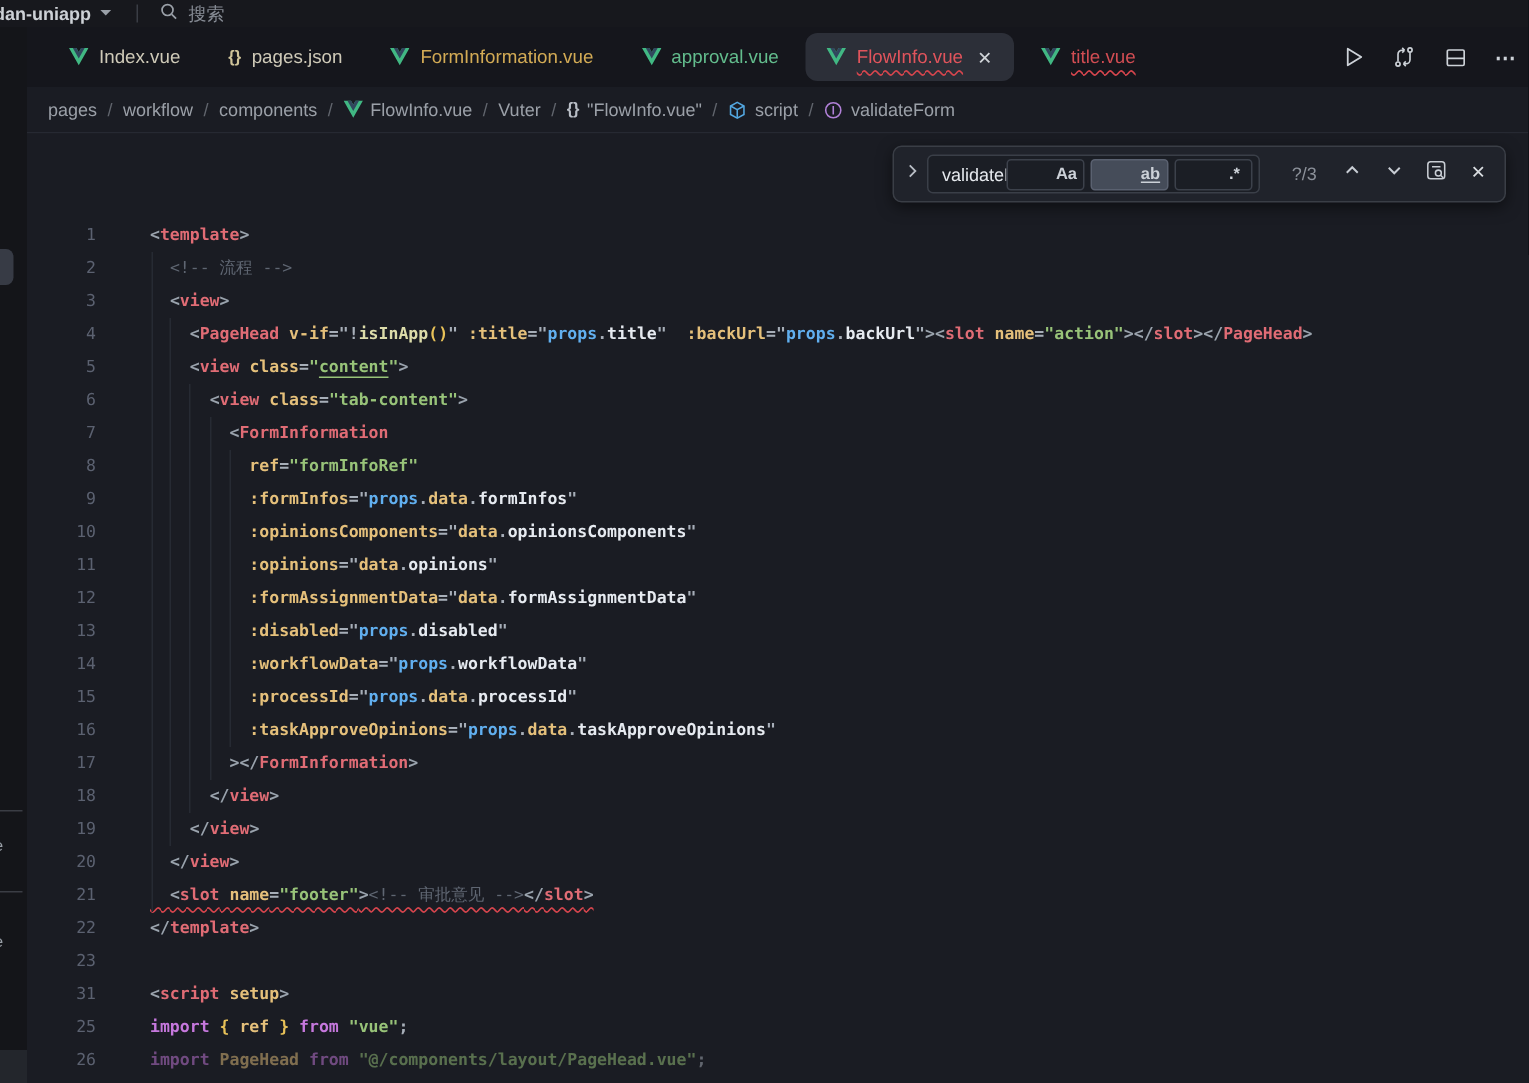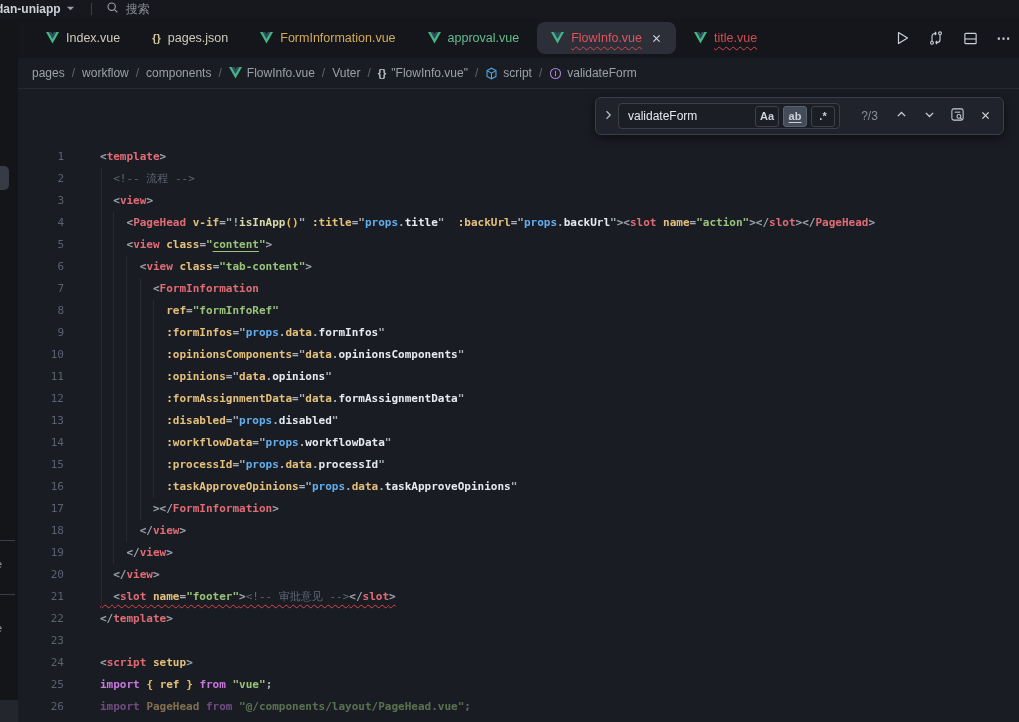--- a/index.html
+++ b/index.html
@@ -51,21 +51,21 @@
   .find{position:absolute;top:8px;right:15px;width:409px;height:38px;background:#20232b;
         border:1px solid #3a3e46;border-radius:6px;box-shadow:0 3px 10px rgba(0,0,0,.5);
         display:flex;align-items:center;padding:0 8px 0 6px;box-sizing:border-box;z-index:5;}
   .find-toggle{display:flex;align-items:center;justify-content:center;width:16px;height:100%;cursor:pointer;}
   .find-input{display:flex;align-items:center;background:#1b1e25;border:1px solid #3a3f48;border-radius:4px;
               height:26px;margin-left:4px;width:222px;padding:0 4px 0 9px;box-sizing:border-box;}
   .find-input input{flex:1;min-width:0;background:transparent;border:none;outline:none;color:#e6e9ee;
               font-size:12px;font-family:"Liberation Sans",sans-serif;padding:0;}
   .find-opts{display:flex;align-items:center;gap:4px;}
   .find-opt{display:flex;align-items:center;justify-content:center;width:22px;height:19px;border-radius:3px;
-            border:1px solid #3c414b;color:#ccd1d8;font-size:11px;font-weight:700;cursor:pointer;}
+            border:1px solid #3c414b;color:#ccd1d8;font-size:11px;font-weight:700;cursor:pointer;padding-left:28px;}
   .find-opt.active{background:#454c59;border-color:#5a6170;}
   .find-opt.underlined .glyph{text-decoration:underline;text-underline-offset:2px;}
   .find-count{color:#8b9099;font-size:12px;margin-left:16px;width:40px;text-align:center;}
   .find-nav{display:flex;align-items:center;gap:8px;margin-left:8px;}
   .find-btn{display:flex;align-items:center;justify-content:center;width:20px;height:20px;cursor:pointer;border-radius:3px;}
 
   
   .code{position:absolute;inset:0;padding-top:57px;font-family:"DejaVu Sans Mono","Liberation Mono",monospace;
         font-size:11px;font-weight:600;}
   .code-line{display:flex;height:22px;line-height:22px;}
@@ -396,21 +396,21 @@
           </div>
           <div class="code-line">
             <span class="ln">22</span>
             <span class="lc"><span><span class="tk-p">&lt;/</span><span class="tk-t">template</span><span class="tk-p">&gt;</span></span></span>
           </div>
           <div class="code-line">
             <span class="ln">23</span>
             <span class="lc"><span></span></span>
           </div>
           <div class="code-line">
-            <span class="ln">24</span>
+            <span class="ln">31</span>
             <span class="lc"><span><span class="tk-p">&lt;</span><span class="tk-t">script</span><span class="tk-q"> </span><span class="tk-a">setup</span><span class="tk-p">&gt;</span></span></span>
           </div>
           <div class="code-line">
             <span class="ln">25</span>
             <span class="lc"><span><span class="tk-k">import</span><span class="tk-q"> </span><span class="tk-g">{</span><span class="tk-q"> </span><span class="tk-y">ref</span><span class="tk-q"> </span><span class="tk-g">}</span><span class="tk-q"> </span><span class="tk-k">from</span><span class="tk-q"> </span><span class="tk-s">"vue"</span><span class="tk-q">;</span></span></span>
           </div>
           <div class="code-line">
             <span class="ln">26</span>
             <span class="lc dim"><span><span class="tk-k">import</span><span class="tk-q"> </span><span class="tk-y">PageHead</span><span class="tk-q"> </span><span class="tk-k">from</span><span class="tk-q"> </span><span class="tk-s">"@/components/layout/PageHead.vue"</span><span class="tk-q">;</span></span></span>
           </div>

